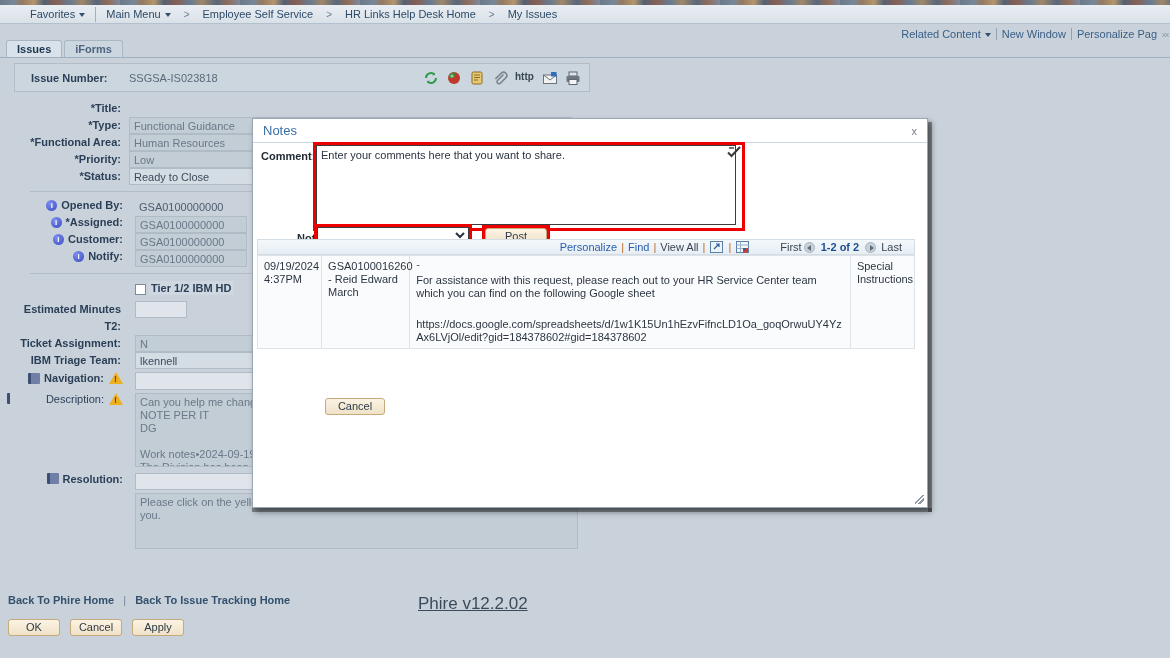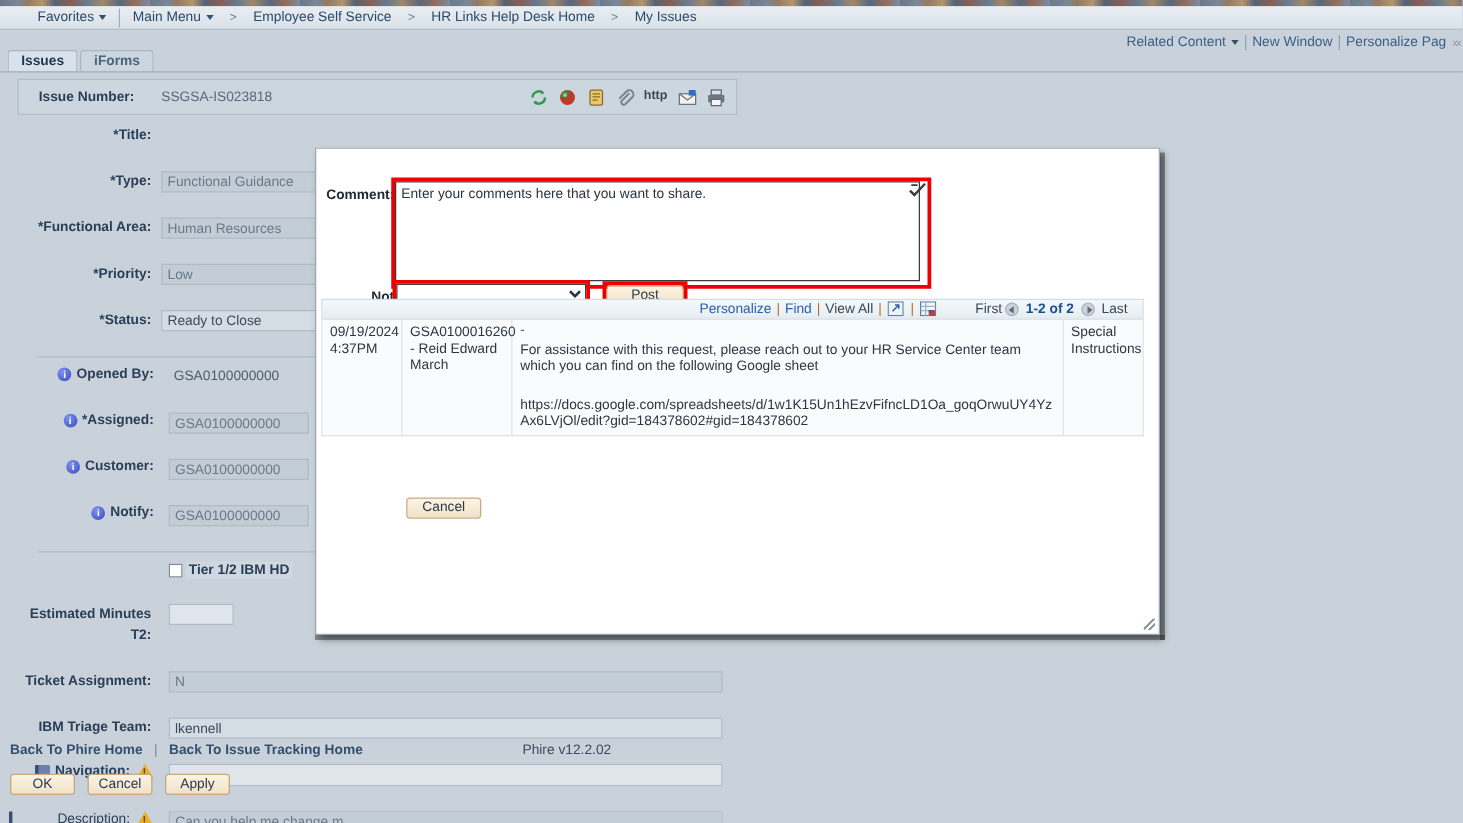--- a/index.html
+++ b/index.html
@@ -69,21 +69,21 @@
   }
   #issue-panel .lbl { font-weight: bold; color: #2a3f57; margin-left: 16px; width: 98px; }
   #issue-panel .val { color: #5a6a7b; }
   #issue-toolbar { position: absolute; right: 8px; top: 6px; display: flex; gap: 7px; align-items: center; }
   .tb-icon { width: 16px; height: 16px; display: inline-block; cursor: pointer; position: relative; }
 
   
   #form-panel {
     position: absolute; top: 100px; left: 14px; width: 576px; height: 480px;
   }
-  .frow { display: flex; align-items: flex-start; margin-bottom: 20px; }
+  .frow { display: flex; align-items: flex-start; margin-bottom: 0; }
   .flabel {
     width: 115px; text-align: right; padding-right: 8px; font-weight: bold;
     color: #2a3f57; font-size: 11px; line-height: 17px; flex: none;
   }
   .finput {
     background: #c3cdd6; border: 1px solid #b0bbc6; height: 17px;
     color: #6a7888; font-size: 11px; padding: 0 4px; line-height: 15px;
     font-family: "Liberation Sans", sans-serif;
   }
   .finput.editable { background: #d5dde4; color: #3c4b5c; }
@@ -110,21 +110,21 @@
     color: #6b4a00; font-weight: bold;
   }
   .lbl-ico-wrap { width: 115px; display: flex; align-items: center; justify-content: flex-end;
                   padding-right: 6px; flex: none; }
   .chk { width: 11px; height: 11px; border: 1px solid #7d8b99; background: #fff;
          display: inline-block; vertical-align: middle; margin-right: 3px; }
 
   
   #footer-links { position: absolute; top: 594px; left: 8px; font-size: 11px; color: #33506e; }
   #footer-links span.flink { cursor: pointer; font-weight: bold; }
-  #footer-version { position: absolute; top: 594px; left: 418px; font-size: 11px; color: #3c4b5c; }
+  #footer-version { position: absolute; top: 594px; left: 418px; font-size: 17px; color: #3c4b5c; text-decoration: underline; }
   #footer-buttons { position: absolute; top: 619px; left: 8px; display: flex; gap: 10px; }
   .ps-btn {
     background: linear-gradient(#fbf3e3, #f0e2c8); border: 1px solid #c6a97c;
     border-radius: 3px; font-size: 11px; color: #2d3a49; height: 17px;
     padding: 0 6px; min-width: 52px; text-align: center; line-height: 15px;
     cursor: pointer; font-family: "Liberation Sans", sans-serif;
   }
 
   
   #modal {
@@ -433,20 +433,24 @@
   <button class="ps-btn">OK</button>
   <button class="ps-btn">Cancel</button>
   <button class="ps-btn">Apply</button>
 </div>
 
 <div id="modal-shadow-b"></div>
 <div id="modal-shadow-r"></div>
 
 <div id="modal">
 
+  <div id="modal-title-bar">
+    <span id="modal-title">Notes</span>
+    <span id="modal-close">x</span>
+  </div>
 
   <span id="comment-label">Comment:</span>
 
   <div id="comment-wrap">
     <textarea id="comment-textarea" style="">Enter your comments here that you want to share.</textarea>
   </div>
 
   <div class="redbox" style="left:60px; top:23px; width:432px; height:89px;"></div>
 
   <span id="spell-icon">

